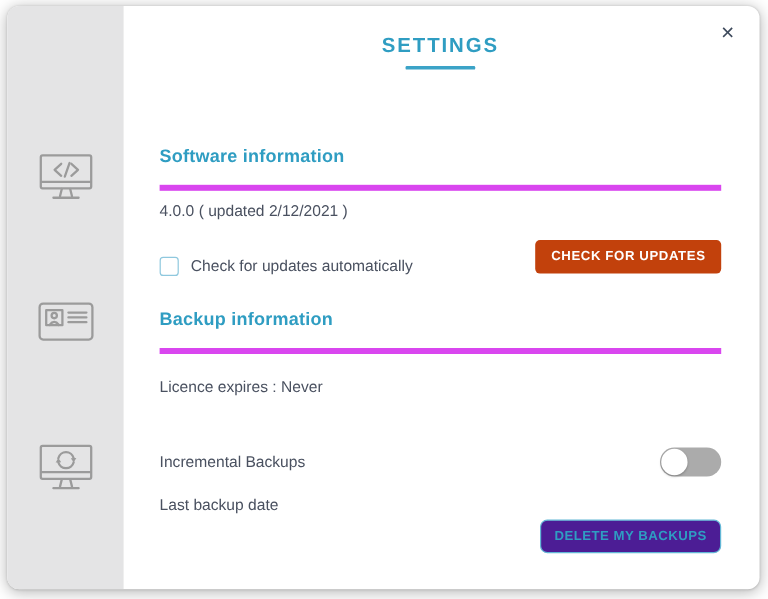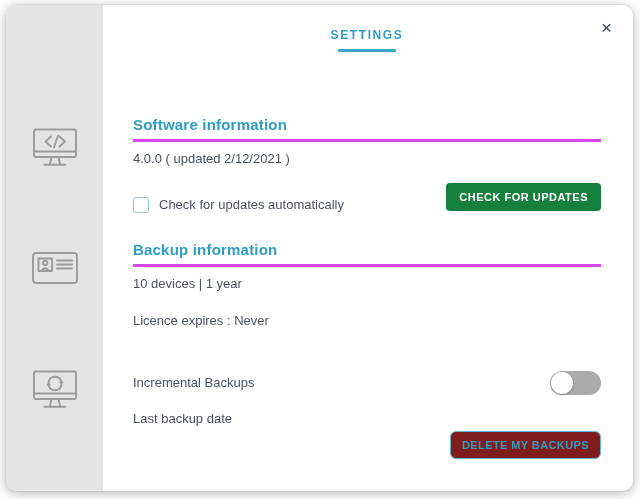--- a/index.html
+++ b/index.html
@@ -44,39 +44,39 @@
     top: 13px; right: 21px;
     font-size: 19px;
     line-height: 1;
     color: #3e4a5c;
     cursor: pointer;
     font-weight: 400;
   }
   .dialog-title {
     margin-top: 23px;
     text-align: center;
-    font-size: 12px;
+    font-size: 17px;
     font-weight: bold;
     letter-spacing: 1.6px;
     color: #2f9dc2;
   }
   .title-underline {
     width: 58px; height: 3px;
     background: #3ba3c7;
     margin: 7px auto 0 auto;
     border-radius: 1px;
   }
   .section-heading {
     font-size: 15px;
     font-weight: bold;
     color: #2f9dc2;
     letter-spacing: 0.2px;
     line-height: 18px;
-    padding-bottom: 5px;
-    border-bottom: 3px solid #d946ef;
+    padding-bottom: 14px;
+    border-bottom: 5px solid #d946ef;
     display: flex;
     align-items: center;
   }
   .section.software { margin-top: 64px; }
   .section.licence  { margin-top: 27px; }
   .section.backup   { margin-top: 41px; }
 
   .body-text {
     font-size: 13px;
     color: #4a5160;
@@ -93,21 +93,21 @@
   .checkbox {
     width: 16px; height: 16px;
     border: 1.6px solid #8fc8de;
     border-radius: 3px;
     background: #ffffff;
     margin-right: 10px;
     flex: none;
     cursor: pointer;
   }
   .primary-btn {
-    background: #15803d;
+    background: #c2410c;
     color: #ffffff;
     font-size: 11px;
     font-weight: bold;
     letter-spacing: 0.5px;
     border: none;
     border-radius: 4px;
     padding: 8px 13px;
     cursor: pointer;
     font-family: inherit;
   }
@@ -144,21 +144,21 @@
     background: #ffffff;
     box-shadow: 0 1px 2px rgba(0,0,0,0.25);
   }
   .last-backup-line { margin-top: 15px; }
   .delete-row {
     margin-top: 3px;
     display: flex;
     justify-content: flex-end;
   }
   .outline-btn {
-    background: #7f1d1d;
+    background: #4c1d95;
     color: #2f9dc2;
     font-size: 11px;
     font-weight: bold;
     letter-spacing: 0.4px;
     border: 1.5px solid #62b7d6;
     border-radius: 6px;
     padding: 7px 11px;
     cursor: pointer;
     font-family: inherit;
   }
@@ -224,21 +224,20 @@
           <span class="body-text">Check for updates automatically</span>
         </div>
         <button class="primary-btn">CHECK FOR UPDATES</button>
       </div>
     </div>
 
     <div class="section licence">
       <div class="section-heading">
         <span>Backup information</span>
       </div>
-      <div class="body-text devices-line">10 devices | 1 year</div>
       <div class="body-text expires-line">Licence expires : Never</div>
     </div>
 
     <div class="section backup">
       <div class="row toggle-row">
         <span class="body-text">Incremental Backups</span>
         <span class="toggle">
           <span class="knob"></span>
         </span>
       </div>

